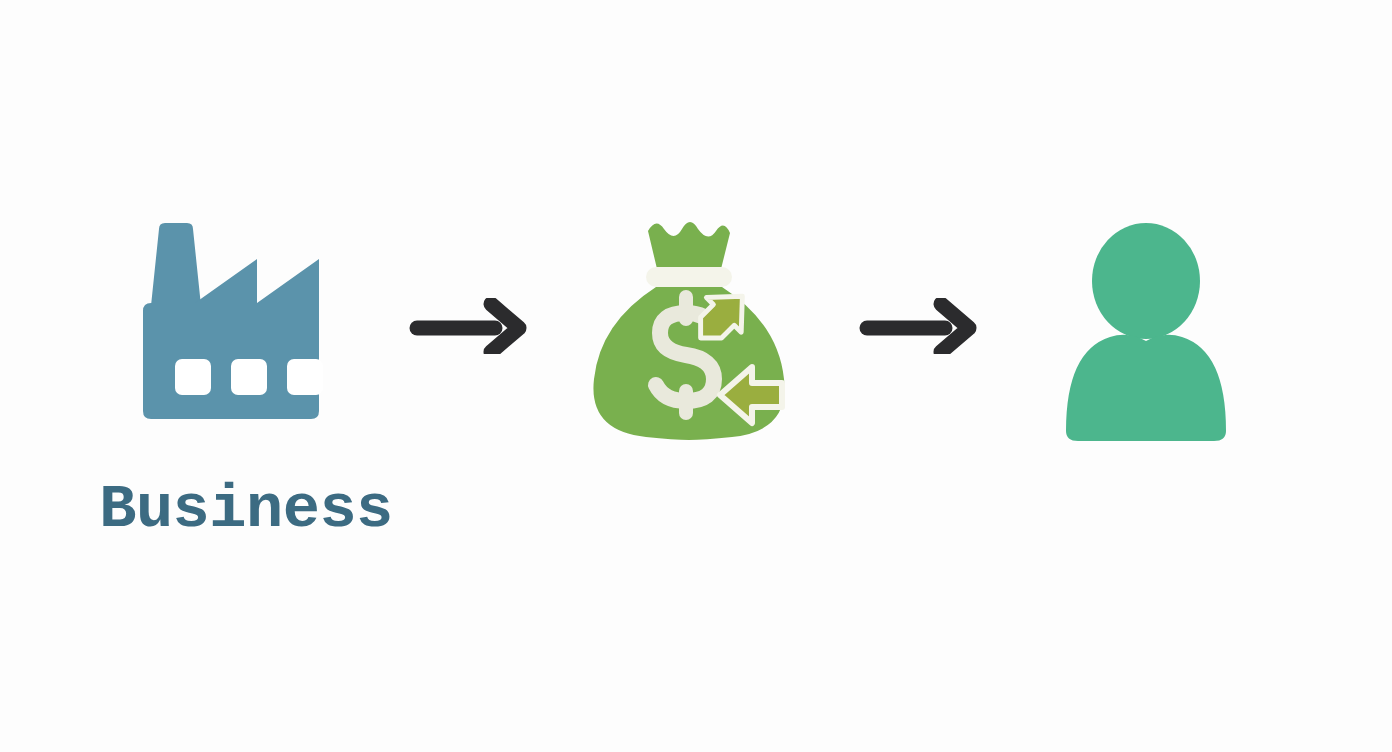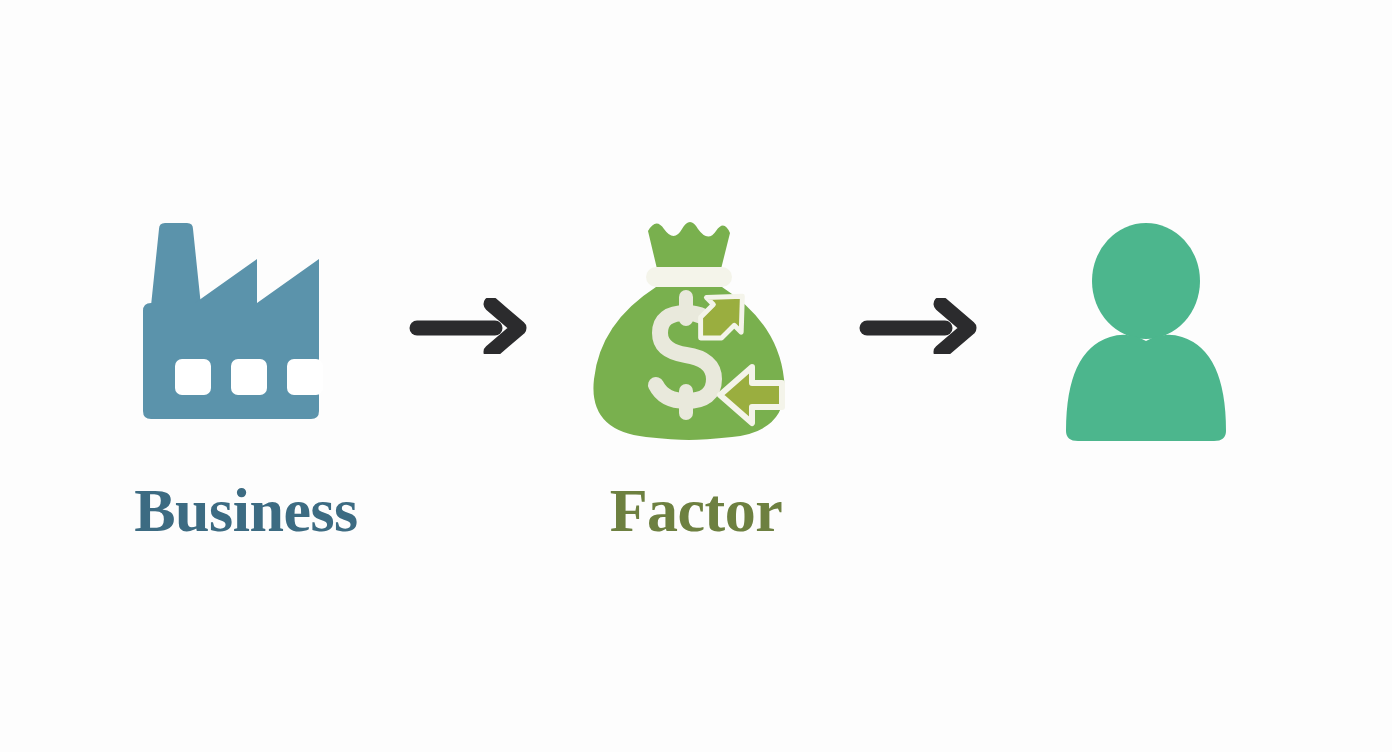--- a/index.html
+++ b/index.html
@@ -45,21 +45,21 @@
 
   .icon-box {
     height: 250px;
     display: flex;
     align-items: center;
     justify-content: center;
   }
 
   .node-label {
     margin-top: 28px;
-    font-family: Liberation Serif, serif;
+    font-family: Liberation Mono, monospace;
     font-weight: bold;
     font-size: 62px;
     letter-spacing: -0.5px;
     line-height: 1;
     white-space: nowrap;
   }
 
   .label-business { color: #3c6b82; }
   .label-factor   { color: #6d8040; }
   .label-customer { color: #4a9158; }
@@ -121,21 +121,20 @@
                      q28 4 28 24 q0 22 -28 22 q-22 0 -30 -16"></path>
           </g>
           <line x1="100" y1="86" x2="100" y2="108" stroke="#e9e9dc" stroke-width="14" stroke-linecap="round"></line>
           <line x1="100" y1="180" x2="100" y2="202" stroke="#e9e9dc" stroke-width="14" stroke-linecap="round"></line>
 
           <path d="M142 112 l0 -22 l-12 0 l30 -32 l30 32 l-12 0 l0 22 l-18 18 l-16 -16 z" transform="translate(-12,8) rotate(45 160 80) scale(0.82) translate(40,30)" fill="#9aae3f" stroke="#f4f4ea" stroke-width="6" stroke-linejoin="round"></path>
 
           <path d="M196 172 l-30 0 l0 -16 l-32 28 l32 28 l0 -16 l30 0 z" fill="#9aae3f" stroke="#f4f4ea" stroke-width="6" stroke-linejoin="round"></path>
         </svg>
       </div>
-      <div class="node-label label-factor">Factor</div>
     </div>
 
     <div class="connector">
       <svg class="arrow-svg" width="124" height="56" viewBox="0 0 124 56" aria-hidden="true">
         <line x1="8" y1="30" x2="86" y2="30" stroke="#2b2b2d" stroke-width="15" stroke-linecap="round"></line>
         <polyline points="82,6 110,30 82,54" fill="none" stroke="#2b2b2d" stroke-width="15" stroke-linecap="round" stroke-linejoin="round"></polyline>
       </svg>
     </div>
 
     <div class="node">

